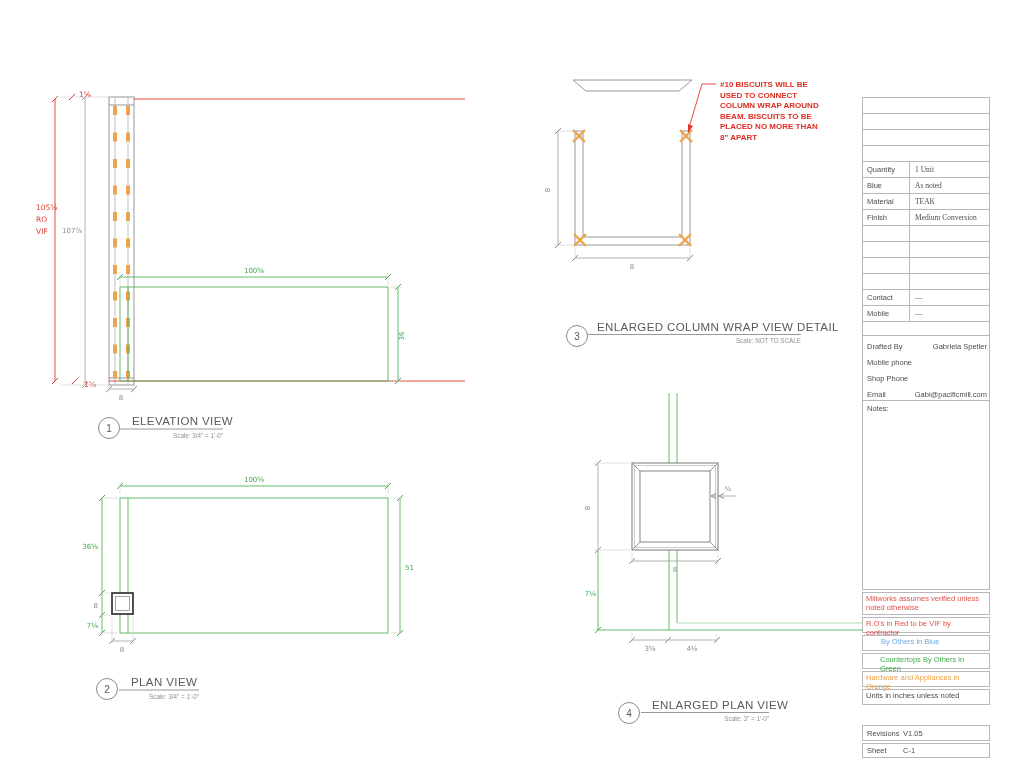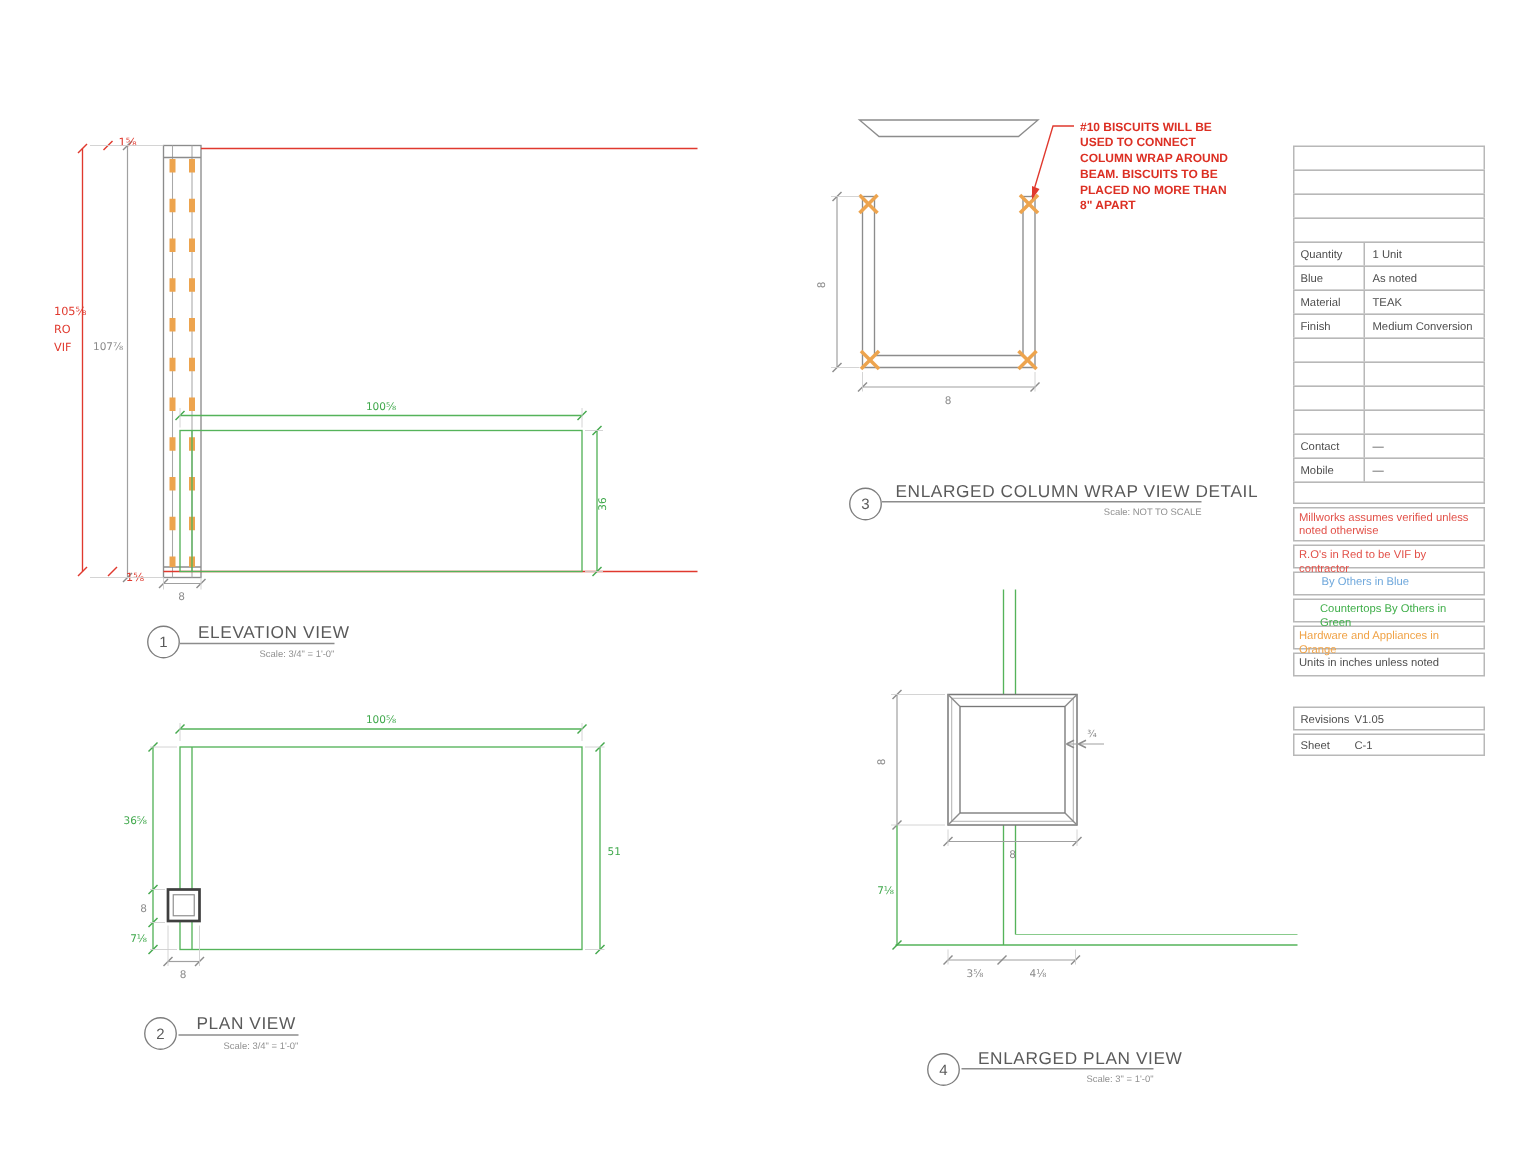--- a/index.html
+++ b/index.html
@@ -24,21 +24,21 @@
   text.title{font-family:"Liberation Sans",sans-serif;font-size:11.5px;fill:#5a5a5a;letter-spacing:.4px;}
   text.scale{font-family:"Liberation Sans",sans-serif;font-size:6.3px;fill:#909090;}
   text.num{font-family:"Liberation Sans",sans-serif;font-size:10px;fill:#5a5a5a;}
   text.rnote{font-family:"Liberation Sans",sans-serif;font-size:8px;font-weight:600;fill:#dc2f23;}
   circle.vc{stroke:#7d7d7d;fill:none;stroke-width:0.9;}
   
   .tb{position:absolute;left:862px;top:98px;width:128px;font-size:7.5px;color:#4d4d4d;}
   .cell{border:1px solid #b8b8b8;background:#fff;margin-top:-1px;box-sizing:border-box;}
   .kv{display:flex;}
   .kv .k{width:47px;border-right:1px solid #b8b8b8;padding:3px 0 0 4px;box-sizing:border-box;}
-  .kv .v{flex:1;padding:3px 0 0 5px;}
+  .kv .v{flex:1;padding:3px 0 0 5px;font-family:Liberation Serif, serif;}
   .h17{height:17px;} .h16{height:16px;} .h15{height:15px;}
   .drafted{height:66px;padding:2px 2px 0 4px;}
   .drow{display:flex;justify-content:space-between;height:16px;align-items:center;}
   .notes{height:190px;padding:3px 0 0 4px;}
   .legend{margin-top:2px;padding:2px 3px;line-height:1.18;}
   .lg-red{color:#e25048;} .lg-blue{color:#6fa8dc;padding-left:18px;} .lg-green{color:#3fae49;padding-left:17px;}
   .lg-orange{color:#f0a245;} .lg-dark{color:#4d4d4d;}
   .rowfix{display:flex;align-items:center;padding-left:4px;}
   .rowfix .k2{width:36px;}
 </style>
@@ -317,21 +317,42 @@
   <div class="cell h17 kv">
     <span class="k">Contact</span>
     <span class="v">—</span>
   </div>
   <div class="cell h17 kv">
     <span class="k">Mobile</span>
     <span class="v">—</span>
   </div>
   <div class="cell h15"></div>
 
-
+  <div class="cell drafted">
+    <div class="drow">
+      <span>Drafted By</span>
+      <span>Gabriela Spetler</span>
+    </div>
+    <div class="drow">
+      <span>Mobile phone</span>
+      <span></span>
+    </div>
+    <div class="drow">
+      <span>Shop Phone</span>
+      <span></span>
+    </div>
+    <div class="drow">
+      <span>Email</span>
+      <span>Gabi@pacificmill.com</span>
+    </div>
+  </div>
+
+  <div class="cell notes">
+    <span>Notes:</span>
+  </div>
 
   <div class="cell legend lg-red" style="height:23px">
     <span>Millworks assumes verified unless noted otherwise</span>
   </div>
   <div class="cell legend lg-red h16">
     <span>R.O's in Red to be VIF by contractor</span>
   </div>
   <div class="cell legend lg-blue h16">
     <span>By Others in Blue</span>
   </div>

